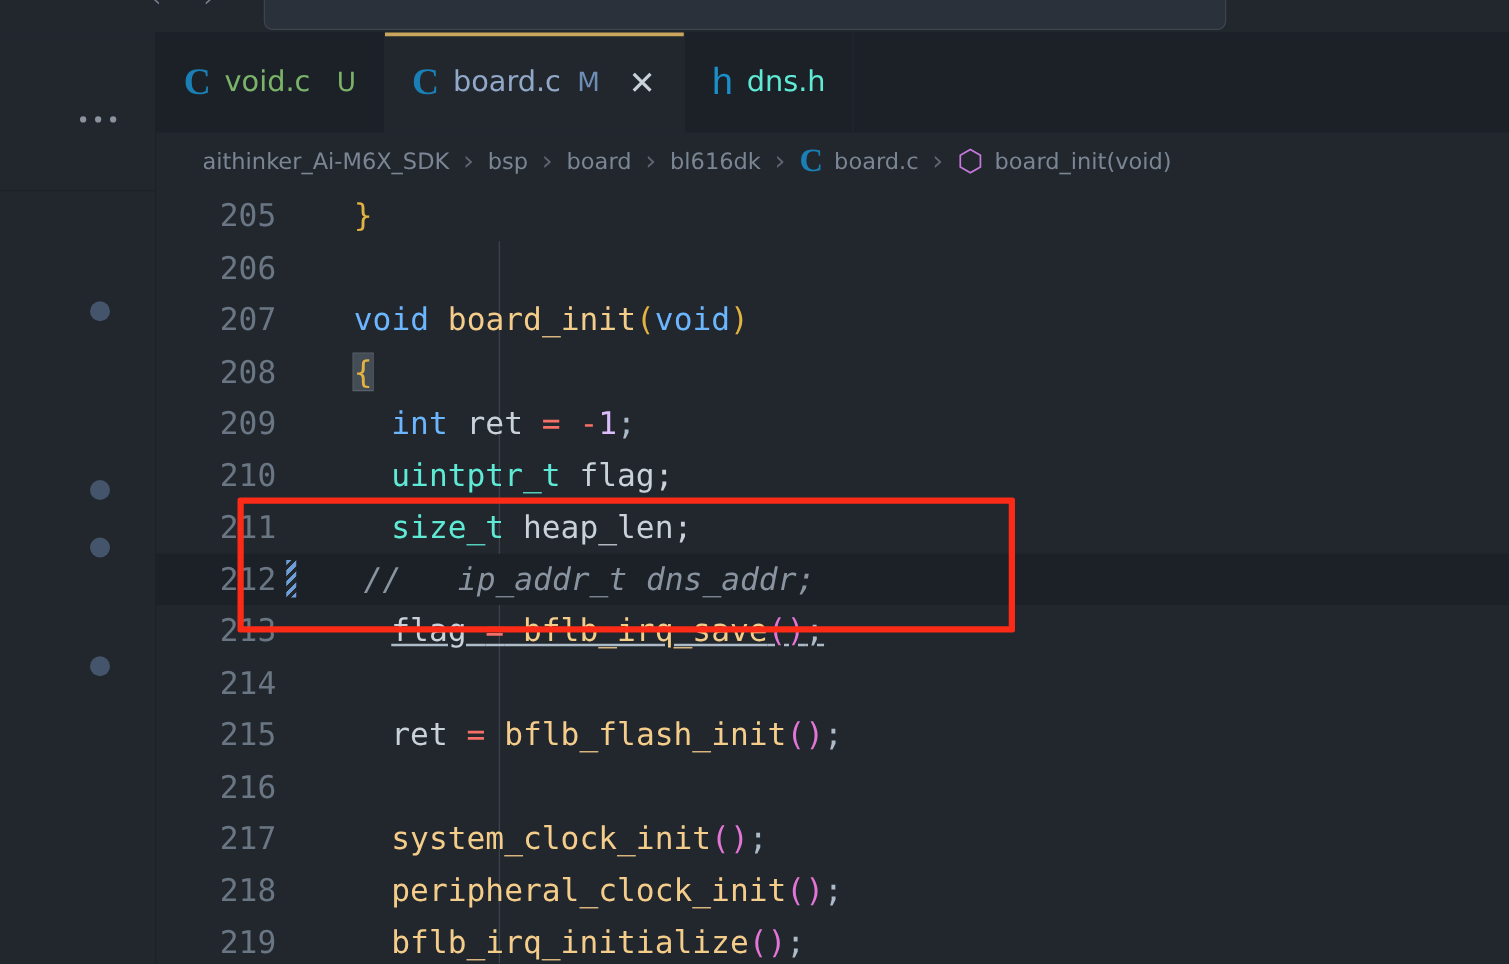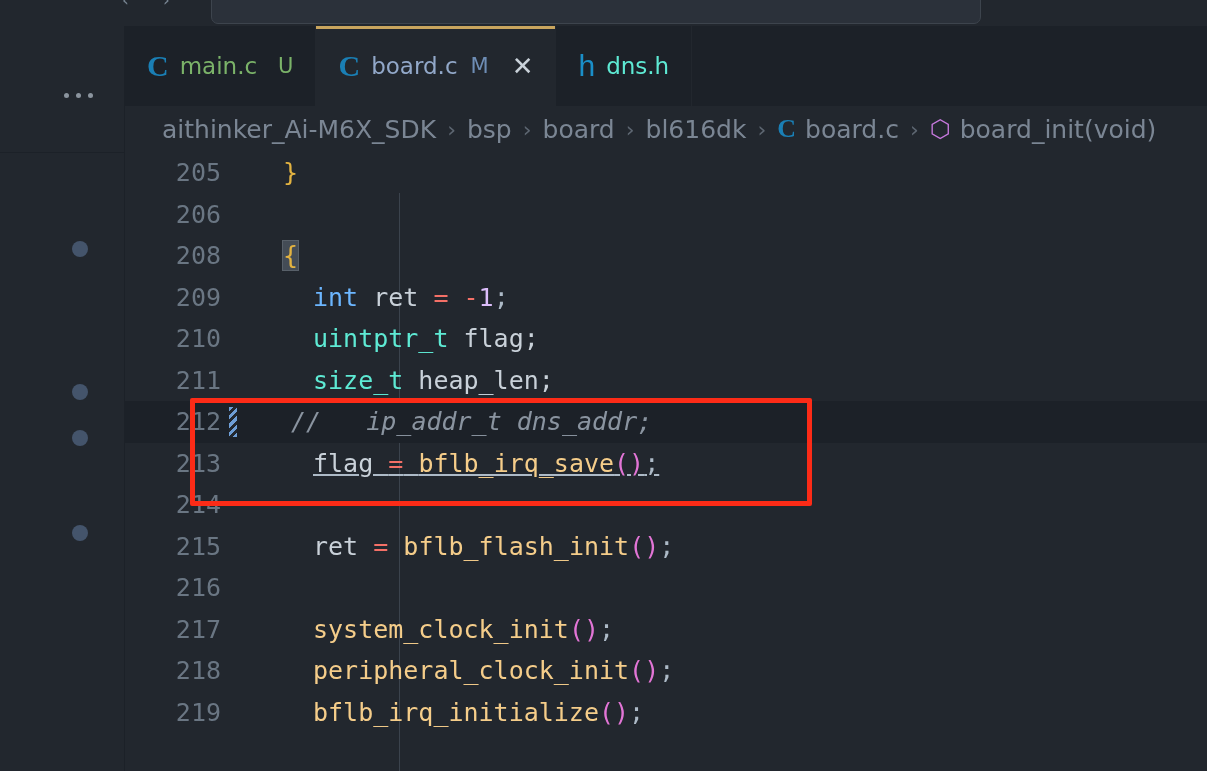--- a/index.html
+++ b/index.html
@@ -90,21 +90,21 @@
     font-family: "Liberation Sans", sans-serif; cursor: pointer;
   }
   .tabfiller { flex: 1; background: #1c2128; border-right: none; }
 
   
   .breadcrumb {
     position: absolute; left: 125px; top: 106px; width: 1082px; height: 46px;
     background: #22272e; display: flex; align-items: center;
     padding-left: 37px; gap: 0; white-space: nowrap; overflow: hidden;
   }
-  .breadcrumb .crumb { font-size: 25px; color: #7b8694; }
+  .breadcrumb .crumb { font-size: 18px; color: #7b8694; }
   .breadcrumb .bsep { font-size: 22px; color: #5d6671; margin: 0 11px; }
   .breadcrumb .bicon-c {
     font-size: 26px; font-weight: bold; color: #1a7fb5;
     font-family: "Liberation Serif", serif; margin-right: 9px;
   }
   .breadcrumb .bicon-sym {
     font-size: 24px; color: #c678dd; margin-right: 9px;
     font-family: "DejaVu Sans", sans-serif;
   }
 
@@ -178,21 +178,21 @@
         <div class="dot" style="top: 88px;"></div>
         <div class="dot" style="top: 231px;"></div>
         <div class="dot" style="top: 277px;"></div>
         <div class="dot" style="top: 372px;"></div>
       </div>
   </div>
 
   <div class="tabbar" id="tabbar">
       <div class="tab t-main">
         <span class="ficon c">C</span>
-        <span class="tname">main.c</span>
+        <span class="tname">void.c</span>
         <span class="badge">U</span>
       </div>
       <div class="tab t-board active">
         <span class="ficon c">C</span>
         <span class="tname">board.c</span>
         <span class="badge">M</span>
         <span class="closebtn">✕</span>
       </div>
       <div class="tab t-dns">
         <span class="ficon h">h</span>
@@ -215,20 +215,21 @@
       <span class="bsep">›</span>
       <span class="bicon-sym">⬡</span>
       <span class="crumb">board_init(void)</span>
     </div>
 
   <div class="editor">
     <div class="indentguide"></div>
     <div id="codelines">
         <div class="crow"><span class="lnum">205</span><span class="ctext" style="padding-left: 30px;"><span class="brace">}</span></span></div>
         <div class="crow"><span class="lnum">206</span><span class="ctext" style="padding-left: 0px;"></span></div>
+        <div class="crow"><span class="lnum">207</span><span class="ctext" style="padding-left: 30px;"><span class="kw">void</span><span class="pun"> </span><span class="fn">board_init</span><span class="brace">(</span><span class="kw">void</span><span class="brace">)</span></span></div>
         <div class="crow"><span class="lnum">208</span><span class="ctext" style="padding-left: 30px;"><span class="brace bracketmatch">{</span></span></div>
         <div class="crow"><span class="lnum">209</span><span class="ctext" style="padding-left: 60px;"><span class="kw">int</span><span class="id"> ret </span><span class="op">=</span><span class="pun"> </span><span class="op">-</span><span class="num">1</span><span class="pun">;</span></span></div>
         <div class="crow"><span class="lnum">210</span><span class="ctext" style="padding-left: 60px;"><span class="type">uintptr_t</span><span class="id"> flag;</span></span></div>
         <div class="crow"><span class="lnum">211</span><span class="ctext" style="padding-left: 60px;"><span class="type">size_t</span><span class="id"> heap_len;</span></span></div>
         <div class="crow curline"><span class="lnum">212</span><span class="gmark"></span><span class="ctext" style="padding-left: 30px;"><span class="cmt">//   ip_addr_t dns_addr;</span></span></div>
         <div class="crow"><span class="lnum">213</span><span class="ctext" style="padding-left: 60px; text-decoration: underline;"><span class="id">flag </span><span class="op">=</span><span class="pun"> </span><span class="fn">bflb_irq_save</span><span class="paren">()</span><span class="pun">;</span></span></div>
         <div class="crow"><span class="lnum">214</span><span class="ctext" style="padding-left: 0px;"></span></div>
         <div class="crow"><span class="lnum">215</span><span class="ctext" style="padding-left: 60px;"><span class="id">ret </span><span class="op">=</span><span class="pun"> </span><span class="fn">bflb_flash_init</span><span class="paren">()</span><span class="pun">;</span></span></div>
         <div class="crow"><span class="lnum">216</span><span class="ctext" style="padding-left: 0px;"></span></div>
         <div class="crow"><span class="lnum">217</span><span class="ctext" style="padding-left: 60px;"><span class="fn">system_clock_init</span><span class="paren">()</span><span class="pun">;</span></span></div>

